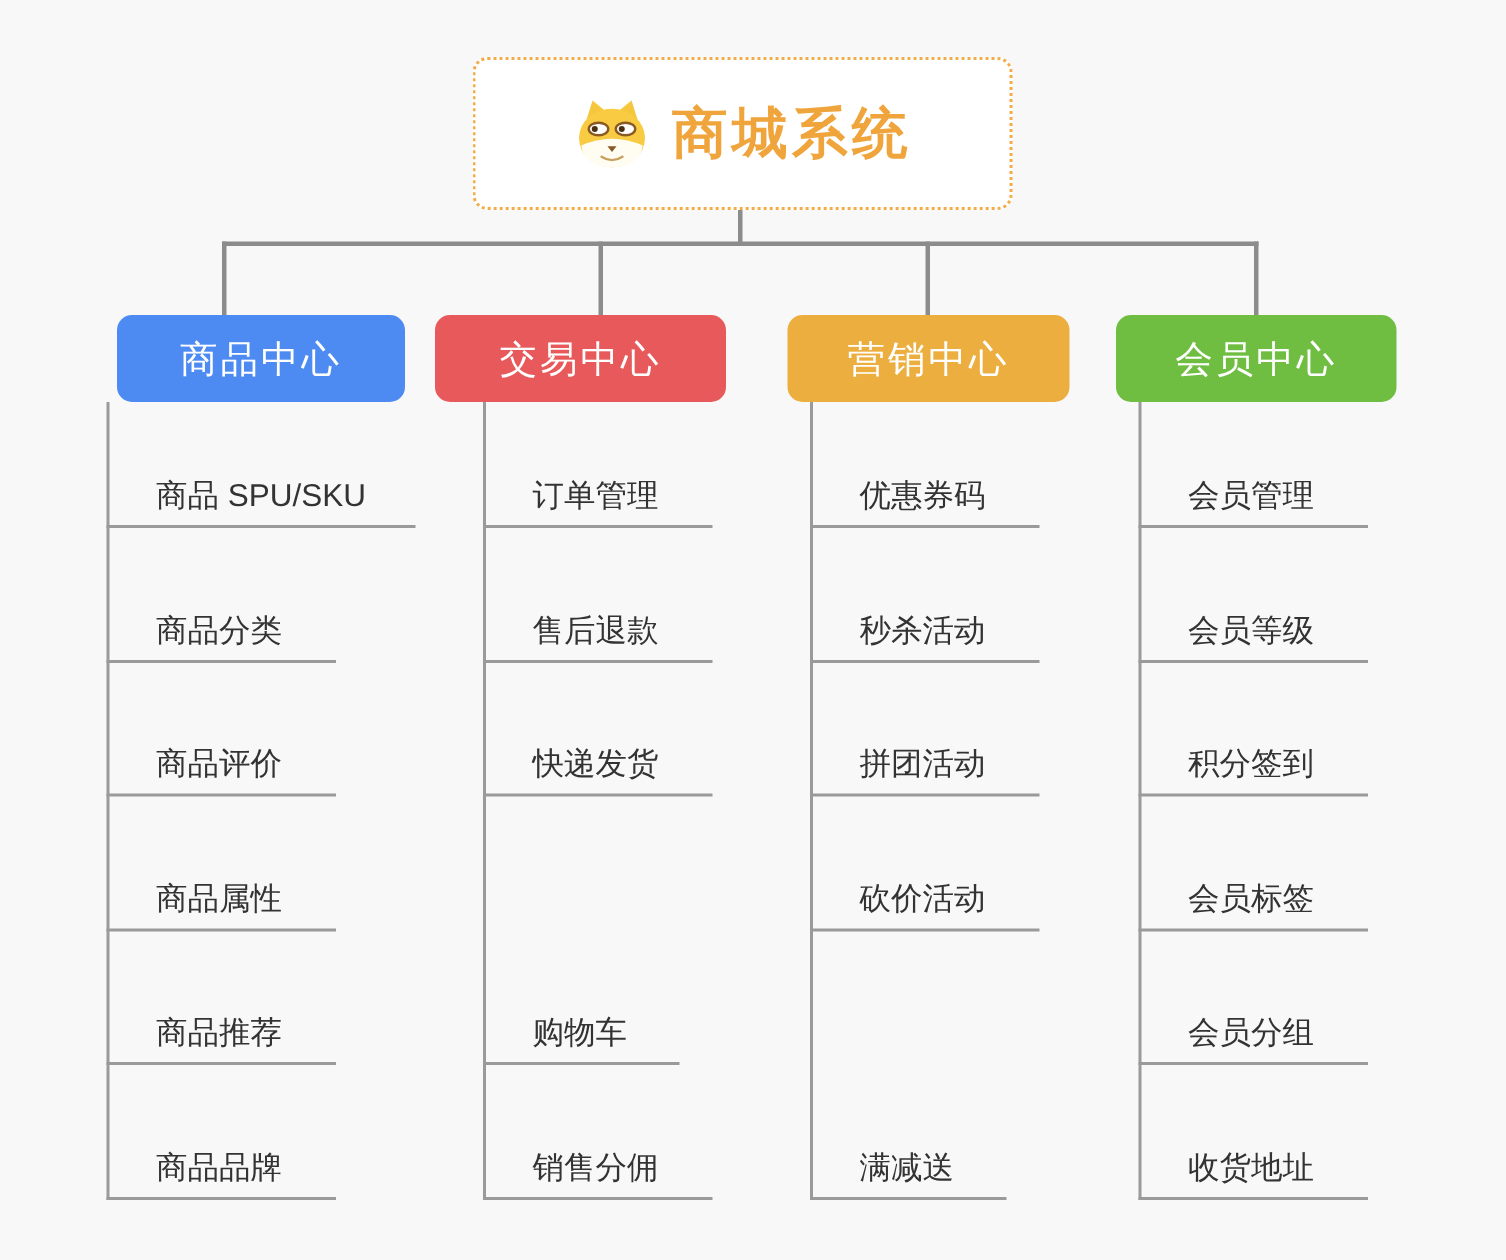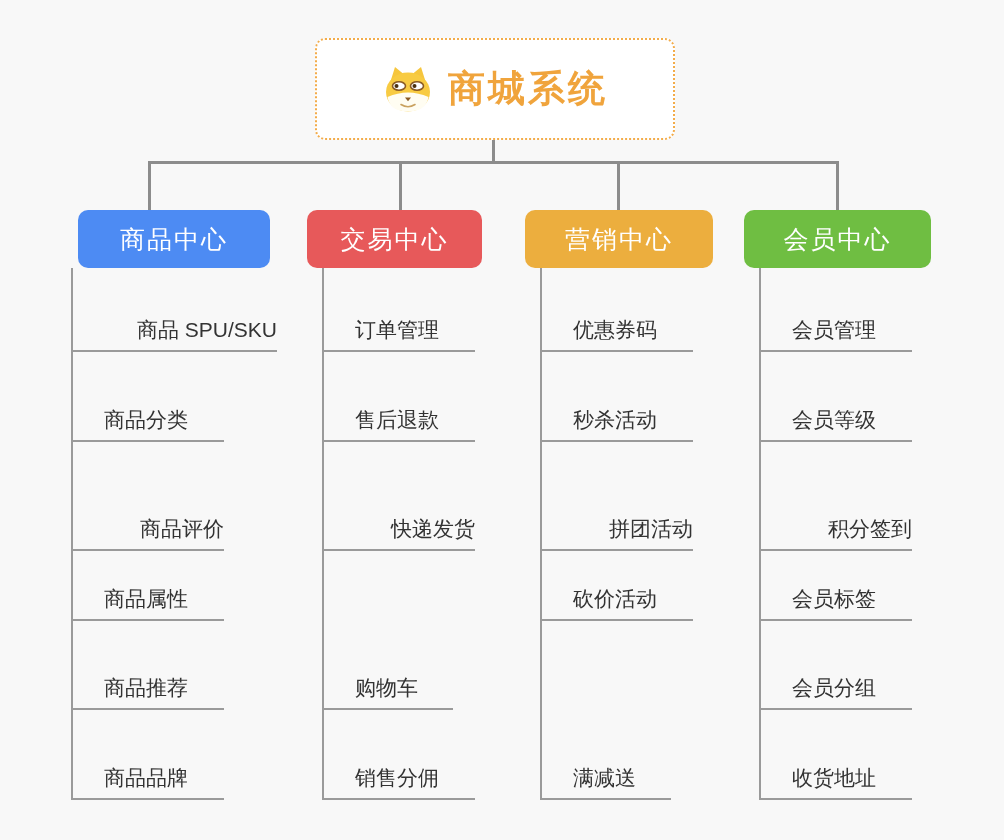--- a/index.html
+++ b/index.html
@@ -22,33 +22,33 @@
     box-sizing:border-box;display:flex;align-items:center;justify-content:center;gap:14px;font-family:Liberation Mono, monospace;
   }
   .root-title{font-size:37px;font-weight:600;color:#F0A43C;letter-spacing:3px;}
   
   .branch-header{
     position:absolute;top:210px;height:58px;border-radius:10px;
     display:flex;align-items:center;justify-content:center;
     color:#FFFFFF;font-size:25px;letter-spacing:2px;
   }
   .b1{left:57px;width:192px;margin-left:21px;}
-  .b2{left:307px;width:175px;}
+  .b2{left:290px;width:194px;}
   .b3{left:525px;width:188px;}
   .b4{left:744px;width:187px;}
   
   .child{
     position:absolute;height:46px;width:153px;box-sizing:border-box;
     border-bottom:2px solid #9A9A9A;
     display:flex;align-items:flex-end;padding:0 0 6px 33px;
     font-size:21px;color:#333333;white-space:nowrap;
   }
   .c1{left:71px;} .c2{left:322px;} .c3{left:540px;} .c4{left:759px;}
-  .r0{top:306px;} .r1{top:396px;text-align:center;} .r2{top:505px;justify-content:flex-end;} .r3{top:575px;} .r4{top:664px;} .r5{top:754px;}
-  .w-lg{width:206px;justify-content:flex-end;} .w-sm{width:131px;}
+  .r0{top:306px;} .r1{top:396px;text-align:center;} .r2{top:485px;} .r3{top:575px;} .r4{top:664px;} .r5{top:754px;}
+  .w-lg{width:206px;} .w-sm{width:131px;}
 </style>
 </head>
 <body>
 
 <div class="canvas">
 
   <div class="line root-stem"></div>
   <div class="line hbar"></div>
   <div class="line drop drop1"></div>
   <div class="line drop drop2"></div>

